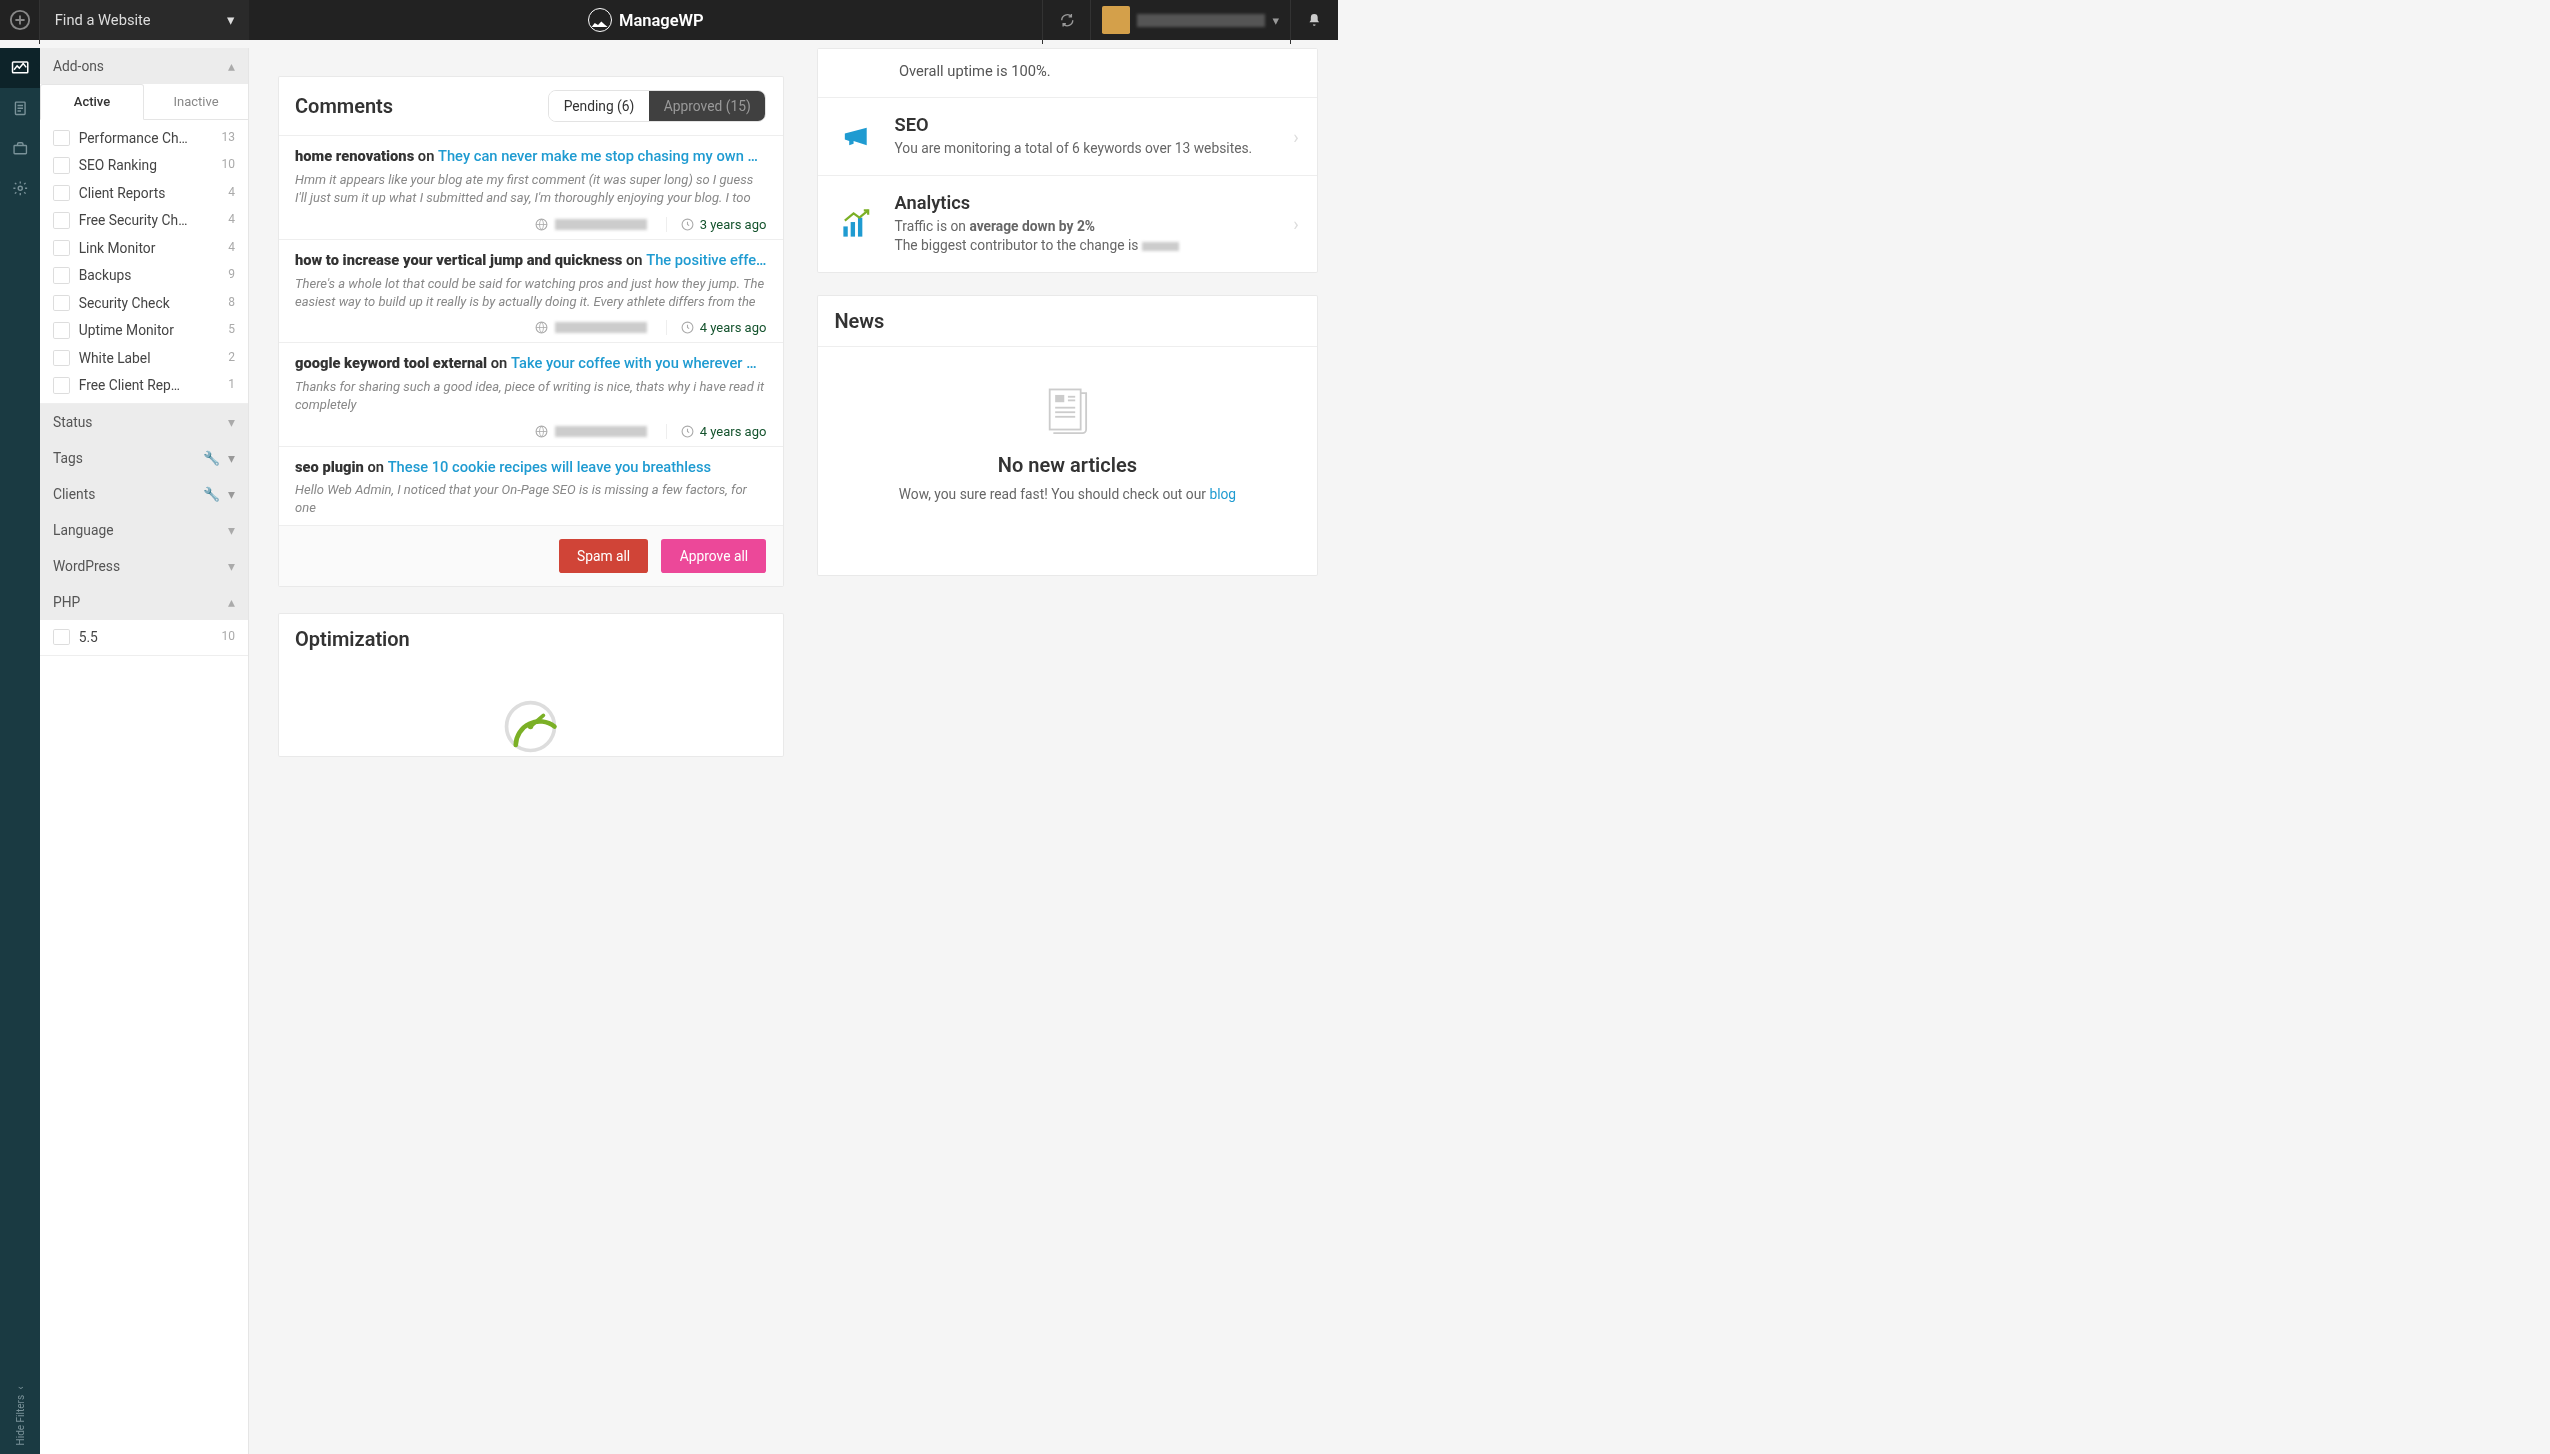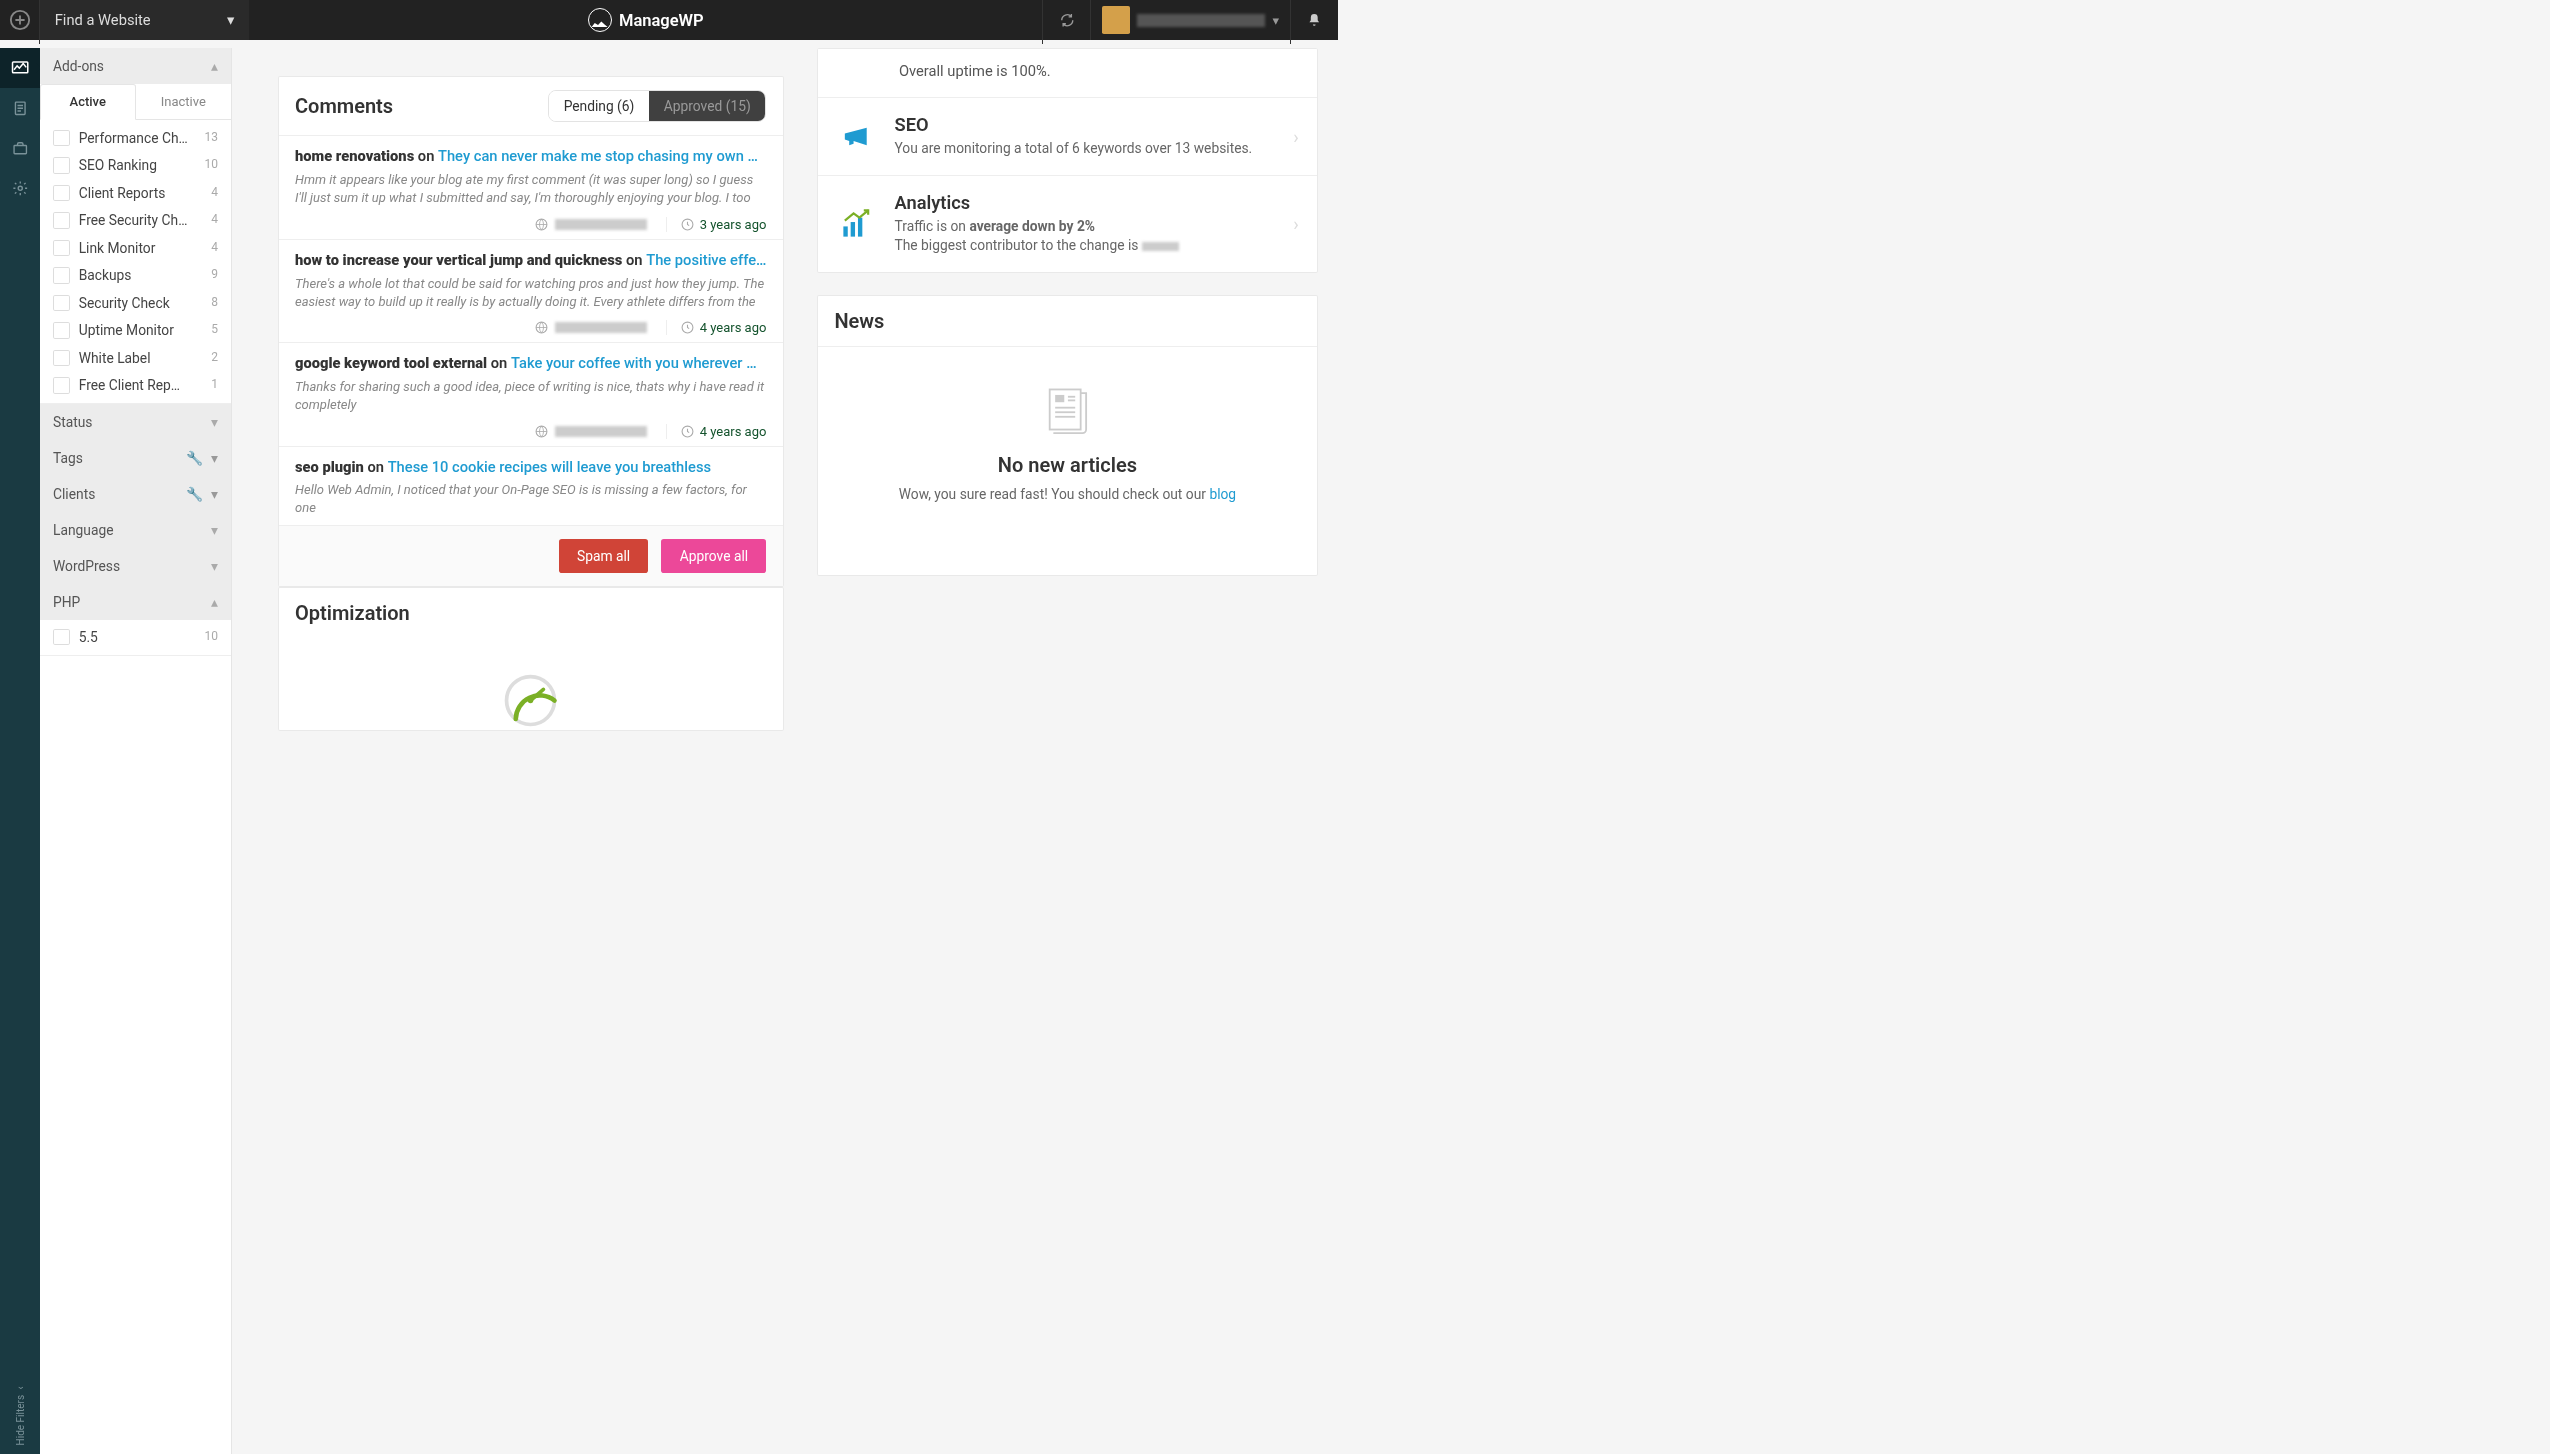--- a/index.html
+++ b/index.html
@@ -19,36 +19,36 @@
 .user-name { width: 128px; height: 13px; background: #555; filter: blur(1.8px); }
 
 
 .icon-rail { position: absolute; left: 0; top: 48px; bottom: 0; width: 40px; background: #1a3a42; display: flex; flex-direction: column; align-items: center; }
 .rail-item { width: 40px; height: 40px; display: flex; align-items: center; justify-content: center; color: #7a9299; cursor: pointer; position: relative; }
 .rail-item.active { background: #0d2329; color: #fff; }
 .rail-item.active::after { content: ""; position: absolute; right: -5.5px; top: 14.7px; border: 5.5px solid transparent; border-left-color: #0d2329; }
 .hide-filters { margin-top: auto; color: #7a9299; font-size: 10px; writing-mode: vertical-rl; transform: rotate(180deg); padding: 9.2px 0; cursor: pointer; display: flex; align-items: center; gap: 5.5px; }
 
 
-.sidebar { position: absolute; left: 40px; top: 48px; bottom: 0; width: 192px; background: #fff; border-right: 0.9px solid #e5e5e5; overflow-y: auto; }
+.sidebar { position: absolute; left: 40px; top: 48px; bottom: 0; width: 209px; background: #fff; border-right: 0.9px solid #e5e5e5; overflow-y: auto; }
 .filter-section { border-bottom: 0.9px solid #eee; }
 .filter-header { background: #ececec; padding: 10px 13px; display: flex; align-items: center; justify-content: space-between; color: #555; cursor: pointer; font-size: 13.8px; }
 .filter-header .tools { display: flex; gap: 7.3px; color: #999; }
 .tabs { display: flex; border-bottom: 0.9px solid #e5e5e5; }
 .tab { flex: 1; text-align: center; padding: 9.2px 0; cursor: pointer; color: #888; border: 0.9px solid transparent; }
 .tab.active { background: #fff; color: #333; font-weight: 500; border: 0.9px solid #e5e5e5; border-bottom: 0.9px solid #fff; margin-bottom: -0.9px; border-top-left-radius: 2.8px; border-top-right-radius: 2.8px; }
 .filter-items { padding: 3.7px 0; }
 .filter-item { display: flex; align-items: flex-start; padding: 5.5px 13px; cursor: pointer; }
 .checkbox { width: 16.5px; height: 16.5px; border: 0.9px solid #ddd; border-radius: 1.8px; margin-right: 9.2px; flex-shrink: 0; }
 .filter-label { flex: 1; overflow: hidden; text-overflow: ellipsis; white-space: nowrap; font-size: 13.8px; color: #444; }
 .filter-count { color: #aaa; font-size: 12px; }
 
 
 .main { position: absolute; left: 250px; top: 48px; right: 0; bottom: 0; display: flex; gap: 33px; padding: 0 27.5px 18.3px 27.5px; overflow: hidden; }
-.col-left { flex: 0 0 495px; display: flex; flex-direction: column; padding-top: 27.5px; }
+.col-left { flex: 0 0 495px; display: flex; flex-direction: column; gap: 26px; padding-top: 27.5px; }
 .col-right { flex: 0 0 501px; display: flex; flex-direction: column; gap: 22px; }
 
 .panel { background: #fff; border: 0.9px solid #e9e9e9; border-radius: 1.8px; }
 .panel-header { display: flex; align-items: center; justify-content: space-between; padding: 13px 16.5px; }
 .panel-title { font-size: 20px; font-weight: 600; color: #333; }
 .pill-tabs { display: flex; border: 0.9px solid #e3e3e3; border-radius: 8px; overflow: hidden; }
 .pill-tab { padding: 7.3px 14.7px; font-size: 13.8px; cursor: pointer; background: #404040; color: #999; }
 .pill-tab.active { background: #fff; color: #333; }
 
 .comment { border-top: 0.9px solid #eee; padding: 11px 16.5px 7.3px; position: relative; }

